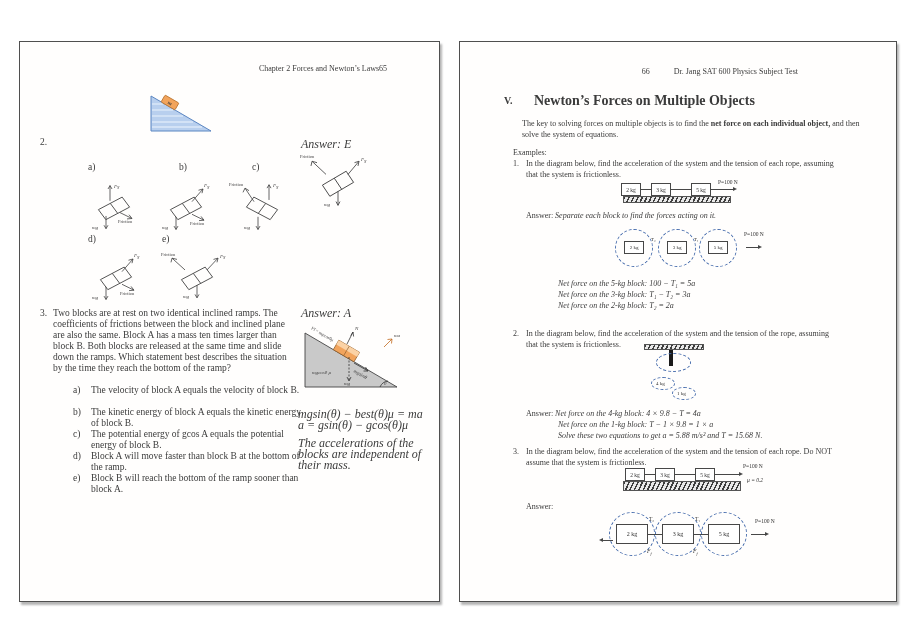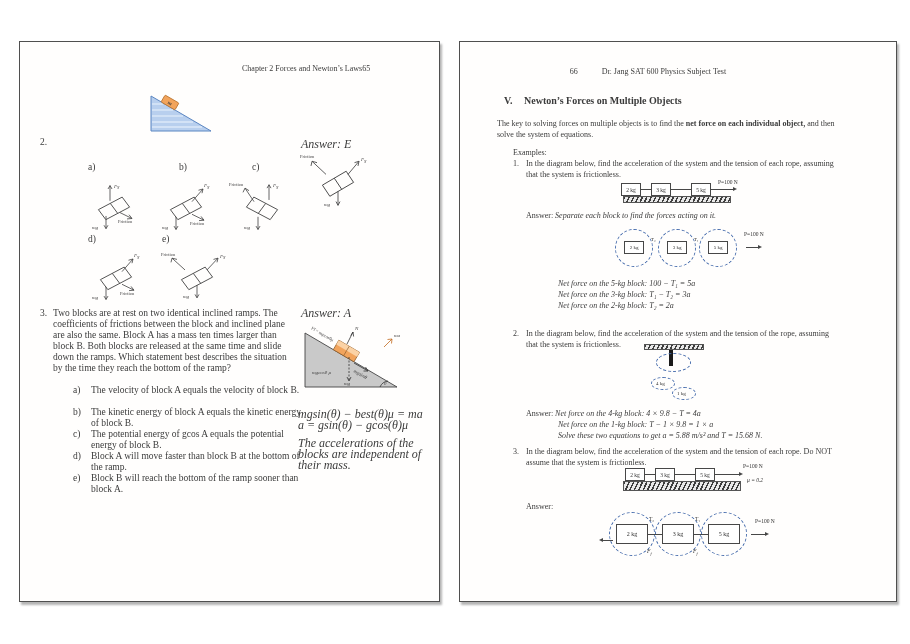--- a/index.html
+++ b/index.html
@@ -6,21 +6,21 @@
   html,body{width:910px;height:644px;background:#ffffff;overflow:hidden}
   body{font-family:"Liberation Serif","DejaVu Serif",serif;position:relative;color:#3b3b3b}
   .page{position:absolute;background:#fffefd;border:1.2px solid #4f4f4f;box-shadow:2px 3px 2px #b5b5b5}
   .abs{position:absolute}
   .t{position:absolute;color:#3b3b3b;line-height:11px}
   .lpb{font-size:9.5px}
   .rpb{font-size:8px}
   .sm{font-size:12px}
   .it{font-style:italic}
   .b{font-weight:bold}
-  .hdr{position:absolute;display:flex;justify-content:flex-start;font-size:8px;color:#3b3b3b}
+  .hdr{position:absolute;display:flex;justify-content:center;font-size:8px;color:#3b3b3b}
   .hatch{position:absolute;background:repeating-linear-gradient(115deg,#3d3d3d 0 1.5px,#e9e9e9 1.5px 4px);border:1px solid #555}
   .blk{position:absolute;border:1px solid #474747;background:#fff;display:flex;align-items:center;justify-content:center;font-size:5.5px;color:#333;white-space:nowrap}
   .rope{position:absolute;height:1px;background:#474747}
   .arr{position:absolute;height:1px;background:#474747}
   .arr::after{content:"";position:absolute;right:-4px;top:-2.5px;width:0;height:0;border-left:4px solid #474747;border-top:2.5px solid transparent;border-bottom:2.5px solid transparent}
   .arrl{position:absolute;height:1px;background:#474747}
   .arrl::before{content:"";position:absolute;left:-4px;top:-2.5px;width:0;height:0;border-right:4px solid #474747;border-top:2.5px solid transparent;border-bottom:2.5px solid transparent}
   .dashc{position:absolute;border:1px dashed #4a6fae;border-radius:50%}
   .dlbl{position:absolute;font-size:5.5px;color:#333;white-space:nowrap;line-height:6px}
   svg{position:absolute;overflow:visible}
@@ -226,29 +226,29 @@
     <text class="svlbl" x="82" y="66">θ</text>
   </svg>
 
   <div class="t sm it" style="left:278px;top:367px">mgsin(θ) − best(θ)μ = ma</div>
   <div class="t sm it" style="left:278px;top:378px">a = gsin(θ) − gcos(θ)μ</div>
   <div class="t sm it" style="left:278px;top:396px;width:128px">The accelerations of the blocks are independent of their mass.</div>
 </div>
 
 <div class="page" style="left:459px;top:41px;width:438px;height:561px">
 
-  <div class="hdr" style="left:38px;top:25px;width:300px;justify-content:center;gap:24px">
+  <div class="hdr" style="left:38px;top:25px;width:300px;justify-content:flex-end;gap:24px">
     <span>66</span>
     <span>Dr. Jang SAT 600 Physics Subject Test</span>
   </div>
 
   <div class="t b" style="left:44px;top:53px;font-size:10px">V.</div>
-  <div class="t b" style="left:64px;top:53px;font-size:10px">Newton’s Forces on Multiple Objects</div>
-
-  <div class="t rpb" style="left:37px;top:76px;width:340px">
+  <div class="t b" style="left:74px;top:53px;font-size:14px">Newton’s Forces on Multiple Objects</div>
+
+  <div class="t rpb" style="left:62px;top:76px;width:340px">
     <span>The key to solving forces on multiple objects is to find the </span><span class="b">net force on each individual object,</span><span> and then solve the system of equations.</span>
   </div>
 
   <div class="t rpb" style="left:53px;top:105px">Examples:</div>
 
   <div class="t rpb" style="left:53px;top:116px">1.</div>
   <div class="t rpb" style="left:66px;top:116px;width:315px">In the diagram below, find the acceleration of the system and the tension of each rope, assuming that the system is frictionless.</div>
 
   <div class="abs" style="left:158px;top:137px;width:185px;height:26px">
     <div class="dlbl" style="left:100px;top:0">P=100 N</div>

